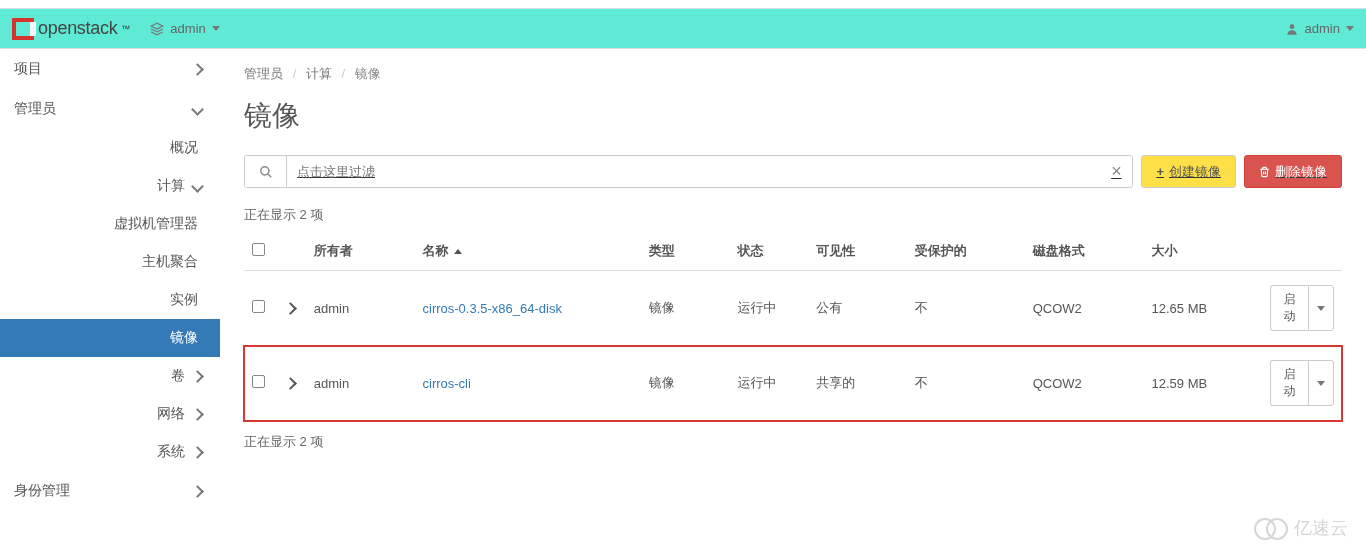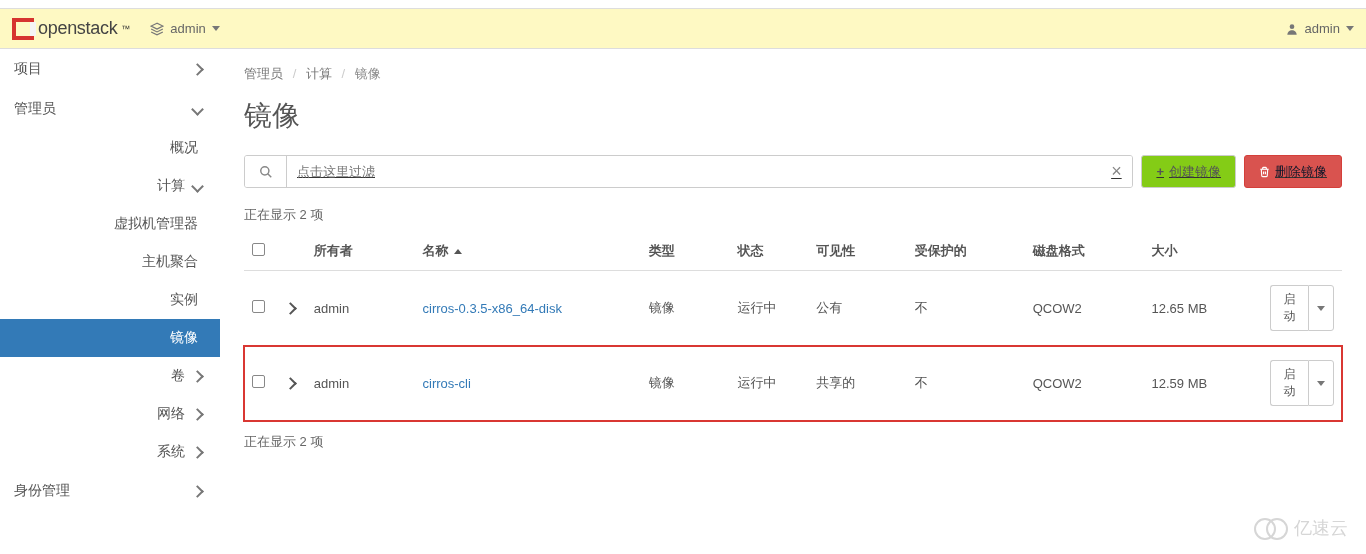--- a/index.html
+++ b/index.html
@@ -2,21 +2,21 @@
 <html><head>
 <meta charset="utf-8">
 <style>
   * { box-sizing: border-box; margin: 0; padding: 0; }
   body { font-family: "Helvetica Neue", Helvetica, Arial, sans-serif; font-size: 13px; color: #333; background: #fff; }
   
   
   .url-strip { height: 9px; background: #fff; border-bottom: 1px solid #ddd; }
   
   
-  .topbar { background: #fef9c3; border-bottom: 1px solid #ddd; height: 40px; display: flex; align-items: center; padding: 0 12px; }
+  .topbar { background: #5eead4; border-bottom: 1px solid #ddd; height: 40px; display: flex; align-items: center; padding: 0 12px; }
   .logo-box { display: flex; align-items: center; gap: 4px; }
   .logo-icon { width: 22px; height: 22px; display:inline-block; position:relative; }
   .logo-icon::before { content:""; position:absolute; inset:0; border:4px solid #d6342f; }
   .logo-icon::after { content:""; position:absolute; right:-2px; top:4px; width:6px; height:14px; background:#f5f5f5; }
   .logo-text { font-weight:400; font-size:18px; color:#444; letter-spacing:-0.3px; }
   .logo-trade { font-size:9px; vertical-align: top; }
   .project-selector { margin-left: 20px; display:flex; align-items:center; gap:6px; color:#666; cursor:pointer; }
   .topbar-right { margin-left:auto; display:flex; align-items:center; gap:6px; color:#666; cursor:pointer; }
   .caret { display:inline-block; width:0; height:0; border-left:4px solid transparent; border-right:4px solid transparent; border-top:5px solid #777; vertical-align:middle; }
   .small-icon { width:14px; height:14px; display:inline-flex; align-items:center; justify-content:center; }
@@ -44,22 +44,22 @@
   .breadcrumb .current { color:#888; }
   
   .page-title { font-size:28px; color:#555; padding:14px 24px 20px; font-weight:400; }
   
   
   .toolbar { display:flex; gap:8px; padding:0 24px 18px; align-items:stretch;text-decoration:underline; }
   .search-wrap { flex:1; display:flex; border:1px solid #ccc; border-radius:3px; overflow:hidden; }
   .search-btn { width:42px; background:#fff; border:none; border-right:1px solid #ccc; display:flex; align-items:center; justify-content:center; cursor:pointer; }
   .search-input { flex:1; border:none; padding:8px 10px; outline:none; font-size:13px; color:#555; }
   .search-clear { width:32px; background:#fff; border:none; color:#888; font-size:18px; cursor:pointer; }
-  .btn { border:1px solid #ccc; background:#84cc16; padding:0 14px; border-radius:3px; font-size:13px; color:#555; display:flex; align-items:center; gap:5px; cursor:pointer; white-space:nowrap; }
-  .btn-danger { background:#d9534f; color:#0f172a; border-color:#d43f3a; }
+  .btn { border:1px solid #ccc; background:#fde047; padding:0 14px; border-radius:3px; font-size:13px; color:#555; display:flex; align-items:center; gap:5px; cursor:pointer; white-space:nowrap; }
+  .btn-danger { background:#d9534f; color:#ffffff; border-color:#d43f3a; }
   .plus::before { content:"+"; font-weight:bold; }
   .trash { display:inline-block; width:11px; height:12px; }
   
   .count-text { padding:0 24px 8px; color:#666; font-size:13px; }
   
   
   .tbl { width:calc(100% - 48px); margin:0 24px; border-collapse:collapse; font-size:13px; color:#555; }
   .tbl th { text-align:left; font-weight:700; padding:10px 8px; border-bottom:1px solid #ddd; color:#555; }
   .tbl td { padding:14px 8px; border-bottom:1px solid #eee; }
   .tbl a { color:#337ab7; text-decoration:none; }

